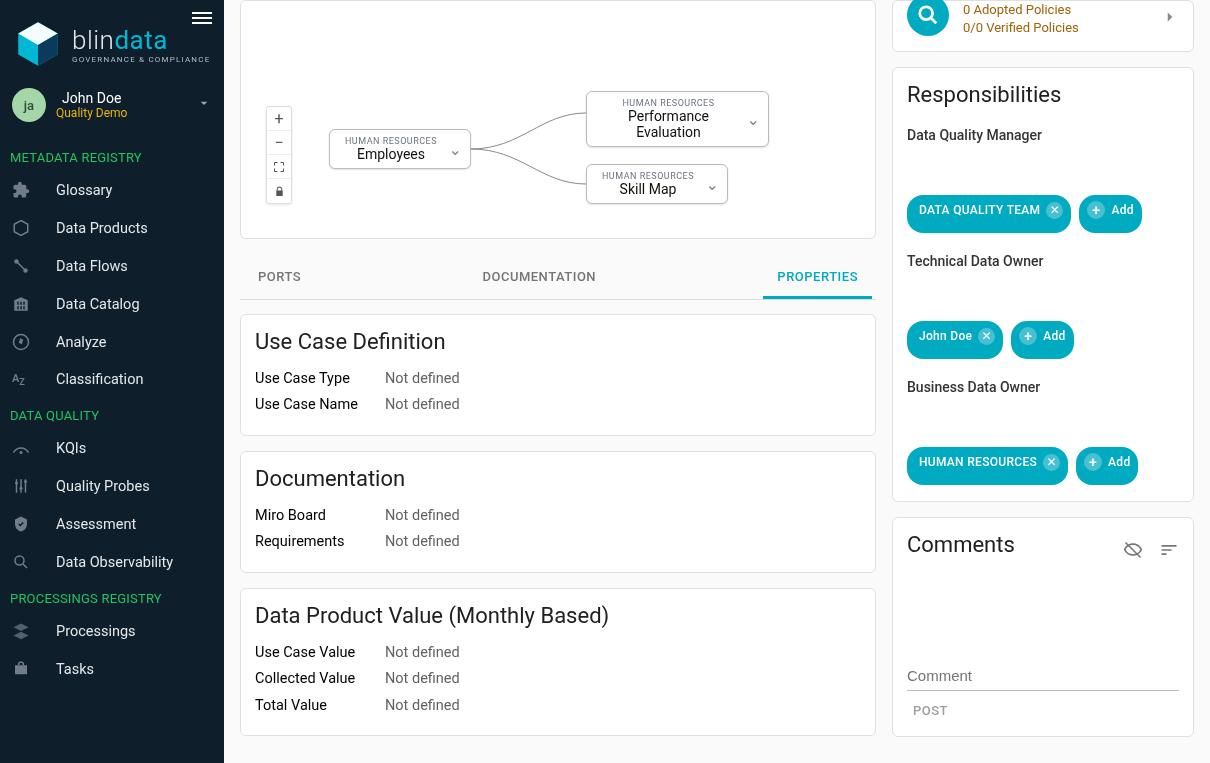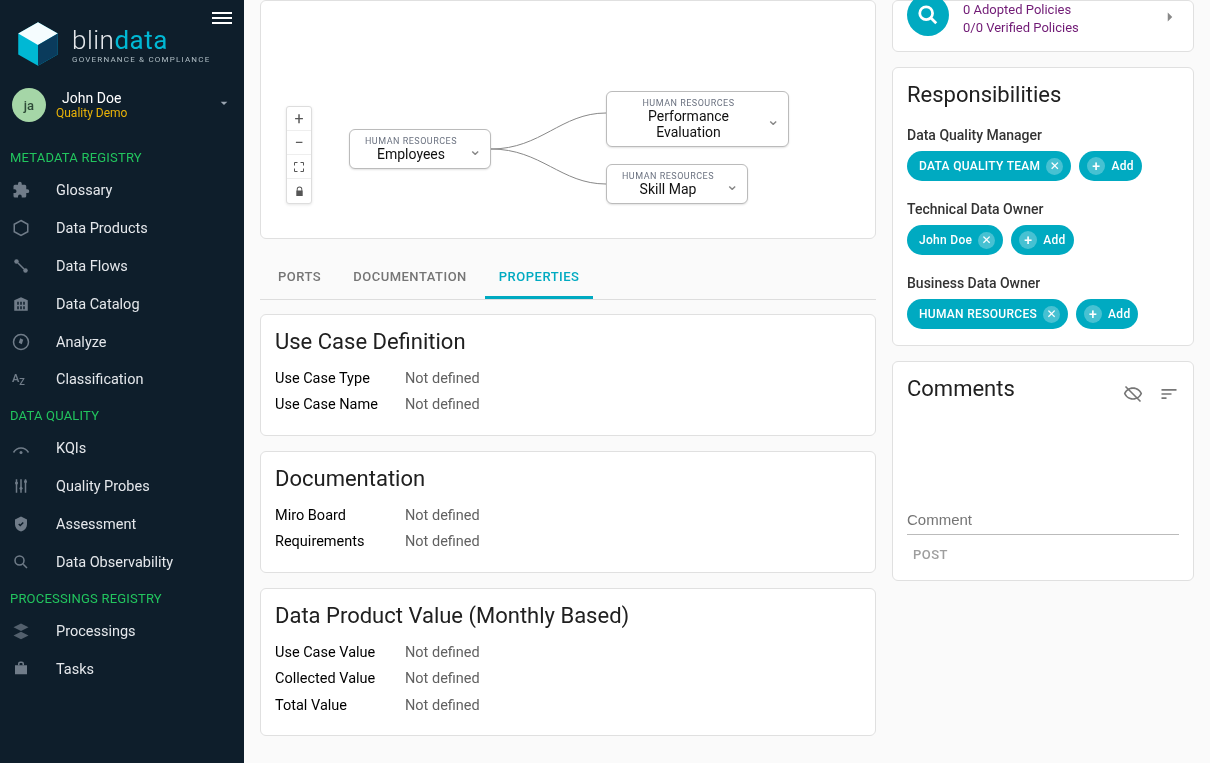--- a/index.html
+++ b/index.html
@@ -1,19 +1,19 @@
 <!DOCTYPE html>
 <html><head>
 <meta charset="utf-8">
 <style>
   * { box-sizing: border-box; margin: 0; padding: 0; }
   body { font-family: Roboto, "Helvetica Neue", Arial, sans-serif; background: #fafafa; color: #333; width: 1210px; height: 763px; overflow: hidden; display: flex; }
   
   
-  .sidebar { width: 244px; background: #0e1e2b; color: #e4e7eb; height: 763px; overflow-y: auto; flex-shrink: 0; position: relative; }
+  .sidebar { width: 224px; background: #0e1e2b; color: #e4e7eb; height: 763px; overflow-y: auto; flex-shrink: 0; position: relative; }
   .sidebar-toggle { position: absolute; top: 10px; right: 12px; cursor: pointer; }
   .sidebar-toggle svg { fill: #fff; }
   .logo { padding: 18px 12px 8px 12px; display: flex; align-items: center; gap: 8px; }
   .logo svg { flex-shrink: 0; }
   .logo-text1 { font-size: 26px; font-weight: 300; letter-spacing: 0.5px; }
   .logo-text1 .accent { color: #00b8d4; font-weight: 400; }
   .logo-tag { font-size: 8px; letter-spacing: 1.2px; color: #b0bec5; }
   .user { display: flex; align-items: center; padding: 10px 12px 18px 12px; gap: 10px; cursor: pointer; text-align: center; }
   .avatar { width: 34px; height: 34px; border-radius: 50%; background: #a5d6a7; color: #2e4b38; font-size: 13px; font-weight: 500; display: flex; align-items: center; justify-content: center; }
   .user-name { font-size: 14px; color: #fff; }
@@ -36,38 +36,38 @@
   .graph-controls { position: absolute; left: 25px; top: 105px; background: #fff; border: 1px solid #ddd; border-radius: 3px; box-shadow: 0 1px 3px rgba(0,0,0,0.1); z-index: 5; }
   .graph-controls .gbtn { width: 24px; height: 24px; border-bottom: 1px solid #eee; display: flex; align-items: center; justify-content: center; font-size: 16px; cursor: pointer; color: #555; }
   .graph-controls .gbtn:last-child { border-bottom: none; }
   .graph-nodes { position: absolute; inset: 0; }
   .gnode { position: absolute; background: #fff; border: 1px solid #bbb; border-radius: 6px; padding: 6px 30px 6px 12px; box-shadow: 0 1px 2px rgba(0,0,0,.12); min-width: 120px; }
   .gnode .top { font-size: 9px; letter-spacing: 0.5px; color: #6b7280; text-align: center; }
   .gnode .bot { font-size: 14px; color: #111; text-align: center; }
   .gnode .chev { position: absolute; right: 8px; top: 50%; transform: translateY(-50%); color: #888; font-size: 16px; }
   
   
-  .tabs { display: flex; border-bottom: 1px solid #ddd; margin: 18px 0 14px; gap: 4px; padding: 0 4px;}
+  .tabs { display: flex; border-bottom: 1px solid #ddd; margin: 18px 0 14px; gap: 4px; padding: 0 4px; justify-content: space-between;}
   .tab { padding: 12px 14px; font-size: 13px; font-weight: 500; letter-spacing: 0.5px; color: #757575; cursor: pointer; text-align: center;}
   .tab.active { color: #00aac1; border-bottom: 3px solid #00aac1; }
   
   
   .kv { display: flex; margin-bottom: 4px; font-size: 14.5px; line-height: 1.55; }
   .kv .k { color: #000000; width: 130px; flex-shrink: 0; cursor: pointer; }
   .kv .v { color: #616161; }
   
   
   .policy-card .row { display: flex; align-items: center; gap: 14px; }
   .big-icon { width: 42px; height: 42px; border-radius: 50%; background: #00aac1; display: flex; align-items: center; justify-content: center; color: #fff; margin-top: -8px; }
-  .policy-lines { font-size: 13px; color: #701a75; line-height: 1.4; }
+  .policy-lines { font-size: 13px; color: #a16207; line-height: 1.4; }
   .card .chev-right { margin-left: auto; color: #888; cursor: pointer; }
   
   .resp-role { font-size: 14px; color: #333; font-weight: 500; margin: 20px 0 8px; }
   .chip-row { display: flex; gap: 8px; flex-wrap: wrap; margin-bottom: 14px; }
-  .chip { background: #00aac1; color: #fff; font-size: 12px; font-weight: 500; letter-spacing: 0.3px; border-radius: 16px; padding: 6px 8px 6px 12px; display: flex; align-items: center; gap: 6px; cursor: pointer; }
+  .chip { background: #00aac1; color: #fff; font-size: 12px; font-weight: 500; letter-spacing: 0.3px; border-radius: 16px; padding: 6px 8px 14px 12px; display: flex; align-items: center; gap: 6px; cursor: pointer; margin-top: 44px; }
   .chip.add { padding-left: 8px; }
   .chip .x { width: 17px; height: 17px; border-radius: 50%; background: rgba(255,255,255,.28); display: flex; align-items: center; justify-content: center; font-size: 12px; line-height: 1; cursor: pointer; }
   .chip .plus { width: 18px; height: 18px; border-radius: 50%; background: rgba(255,255,255,.28); display: flex; align-items: center; justify-content: center; font-size: 14px; line-height: 1; }
   .chip.add .label { text-transform: none; }
   .chip .label { text-transform: uppercase; }
   
   .comments-card .head { display: flex; align-items: center; }
   .comments-card .head .actions { margin-left: auto; display: flex; gap: 16px; }
   .comments-card .actions .ibtn { color: #777; cursor: pointer; }
   .comment-field { margin-top: 90px; }

